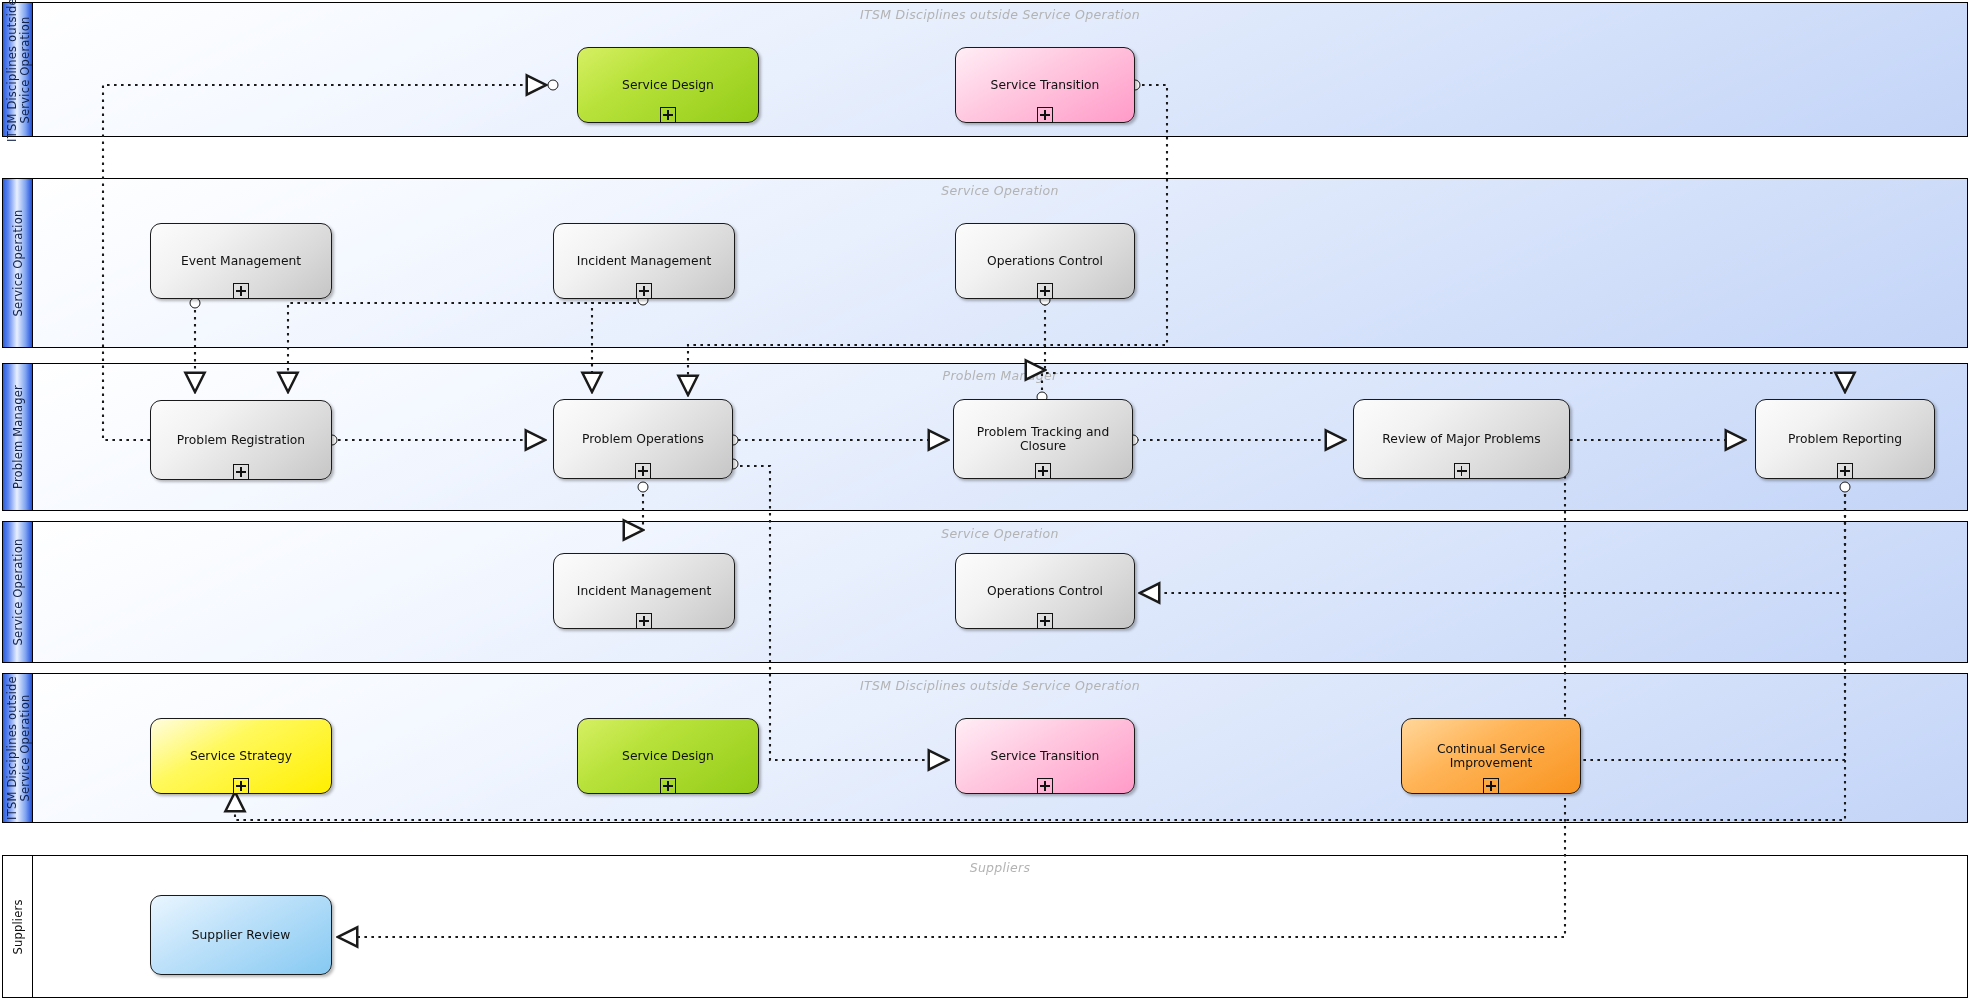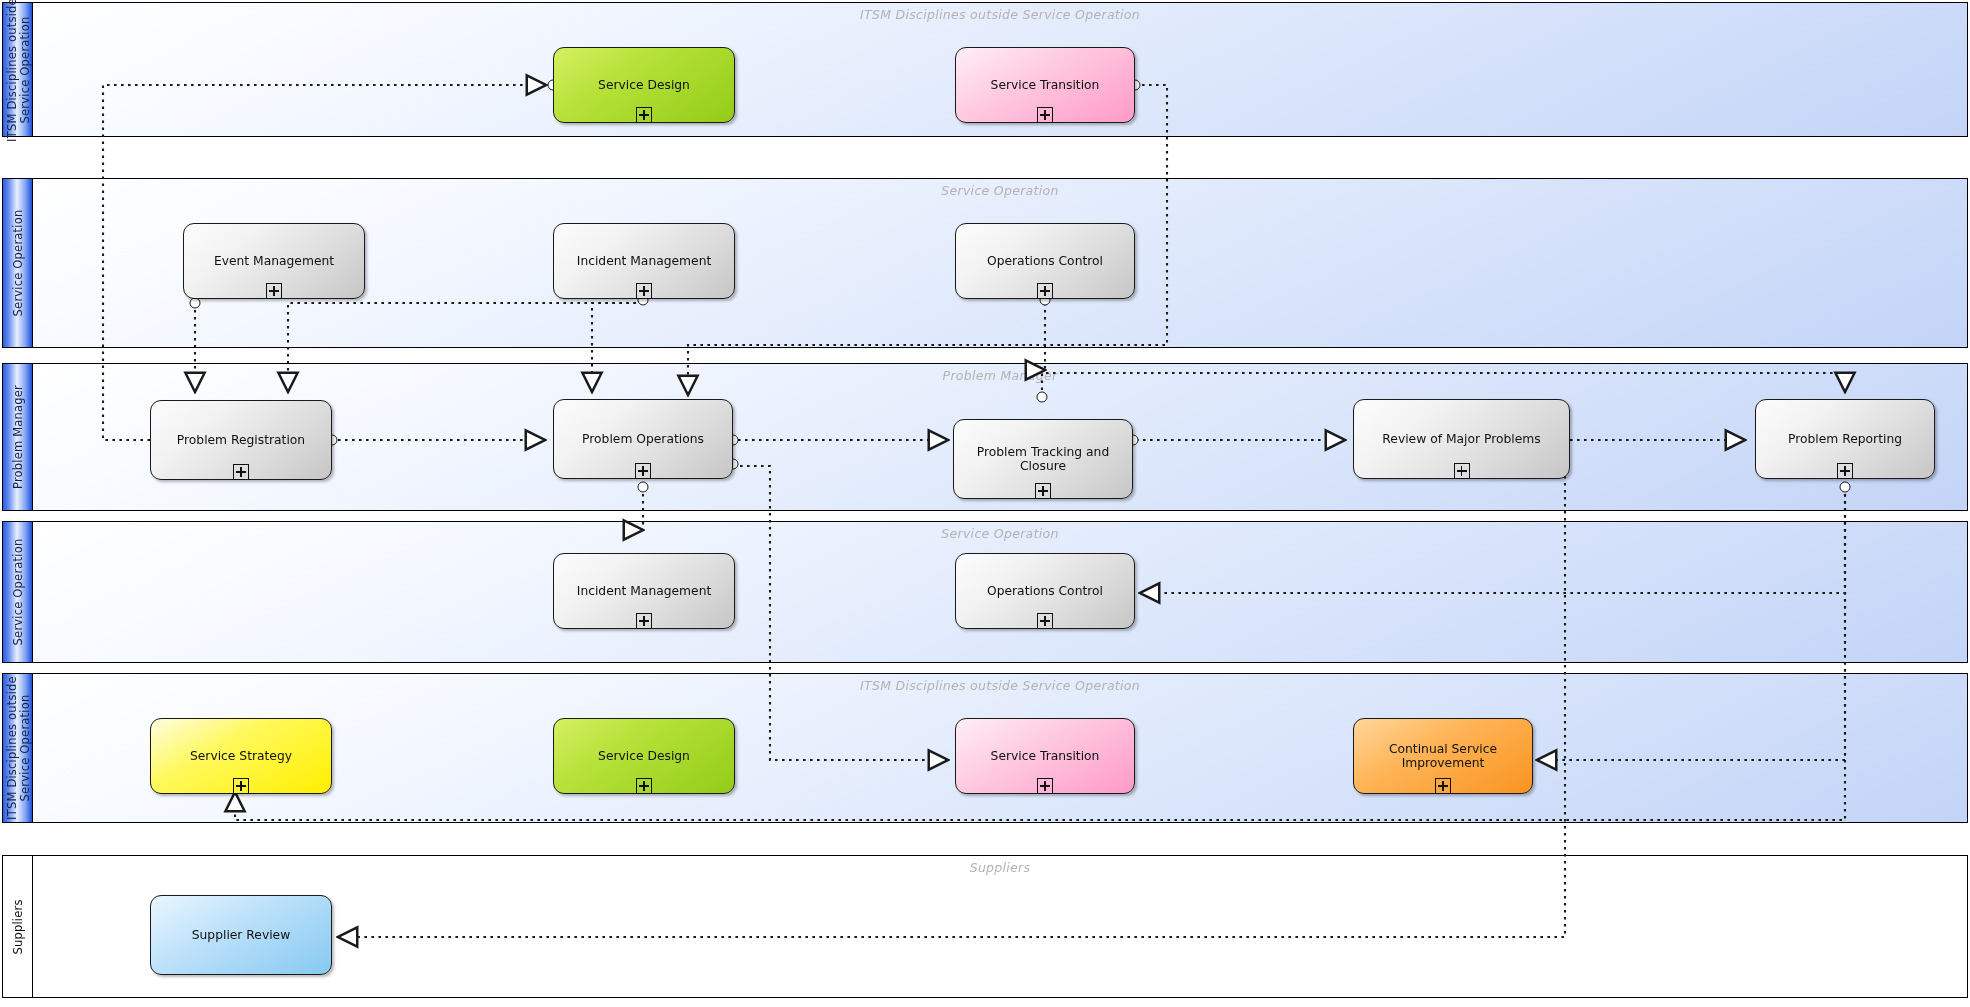--- a/index.html
+++ b/index.html
@@ -21,24 +21,24 @@
   .lane-body.white{background:#ffffff;}
   .lane-title{position:absolute;top:4px;left:0;right:0;text-align:center;
               font-style:italic;font-size:12.5px;color:#b3b3b3;letter-spacing:.3px;}
 
   
   .task{position:absolute;box-sizing:border-box;border:1.6px solid #1a1a1a;border-radius:11px;
         box-shadow:2px 2px 3px rgba(0,0,0,.28);}
   .task .lbl{position:absolute;left:6px;right:6px;top:50%;transform:translateY(-50%);
              text-align:center;font-size:12.3px;color:#111;line-height:14px;}
   .t-gray{background:linear-gradient(140deg,#fcfcfc 0%,#f2f2f2 30%,#d9d9d9 72%,#c6c6c6 100%);}
-  .t-green{background:linear-gradient(145deg,#d6ef63 0%,#b8e23a 35%,#93cc18 100%);}
+  .t-green{background:linear-gradient(145deg,#d6ef63 0%,#b8e23a 35%,#93cc18 100%);margin-left:24px;}
   .t-pink{background:linear-gradient(150deg,#ffeef6 0%,#ffc9e0 42%,#ff9ac8 100%);}
   .t-yellow{background:linear-gradient(150deg,#fffde0 0%,#fff95c 38%,#ffef00 100%);}
-  .t-orange{background:linear-gradient(150deg,#ffd79b 0%,#ffb457 40%,#f99420 100%);}
+  .t-orange{background:linear-gradient(150deg,#ffd79b 0%,#ffb457 40%,#f99420 100%);margin-left:48px;}
   .t-blue{background:linear-gradient(150deg,#eaf6ff 0%,#bfe2fa 40%,#86c9f2 100%);}
   
   .marker{position:absolute;left:50%;bottom:-1px;transform:translateX(-50%);
           width:14px;height:14px;border:1.4px solid #111;background:transparent;}
   .marker:before,.marker:after{content:"";position:absolute;background:#111;}
   .marker:before{left:2px;right:2px;top:50%;height:1.4px;margin-top:-.7px;}
   .marker:after{top:2px;bottom:2px;left:50%;width:1.4px;margin-left:-.7px;}
 
   
   .flow{position:absolute;left:0;top:0;pointer-events:none;}
@@ -167,42 +167,42 @@
 
   <div class="task t-green" style="left:553px;top:47px;width:182px;height:76px;">
     <div class="lbl">Service Design</div>
     <div class="marker"></div>
   </div>
   <div class="task t-pink" style="left:955px;top:47px;width:180px;height:76px;">
     <div class="lbl">Service Transition</div>
     <div class="marker"></div>
   </div>
 
-  <div class="task t-gray" style="left:150px;top:223px;width:182px;height:76px;margin-left:33px;">
+  <div class="task t-gray" style="left:150px;top:223px;width:182px;height:76px;">
     <div class="lbl">Event Management</div>
     <div class="marker"></div>
   </div>
   <div class="task t-gray" style="left:553px;top:223px;width:182px;height:76px;">
     <div class="lbl">Incident Management</div>
     <div class="marker"></div>
   </div>
   <div class="task t-gray" style="left:955px;top:223px;width:180px;height:76px;">
     <div class="lbl">Operations Control</div>
     <div class="marker"></div>
   </div>
 
   <div class="task t-gray" style="left:150px;top:400px;width:182px;height:80px;">
     <div class="lbl">Problem Registration</div>
     <div class="marker"></div>
   </div>
   <div class="task t-gray" style="left:553px;top:399px;width:180px;height:80px;">
     <div class="lbl">Problem Operations</div>
     <div class="marker"></div>
   </div>
-  <div class="task t-gray" style="left:953px;top:399px;width:180px;height:80px;margin-top:20px;">
+  <div class="task t-gray" style="left:953px;top:399px;width:180px;height:80px;">
     <div class="lbl">Problem Tracking and Closure</div>
     <div class="marker"></div>
   </div>
   <div class="task t-gray" style="left:1353px;top:399px;width:217px;height:80px;">
     <div class="lbl">Review of Major Problems</div>
     <div class="marker"></div>
   </div>
   <div class="task t-gray" style="left:1755px;top:399px;width:180px;height:80px;">
     <div class="lbl">Problem Reporting</div>
     <div class="marker"></div>

